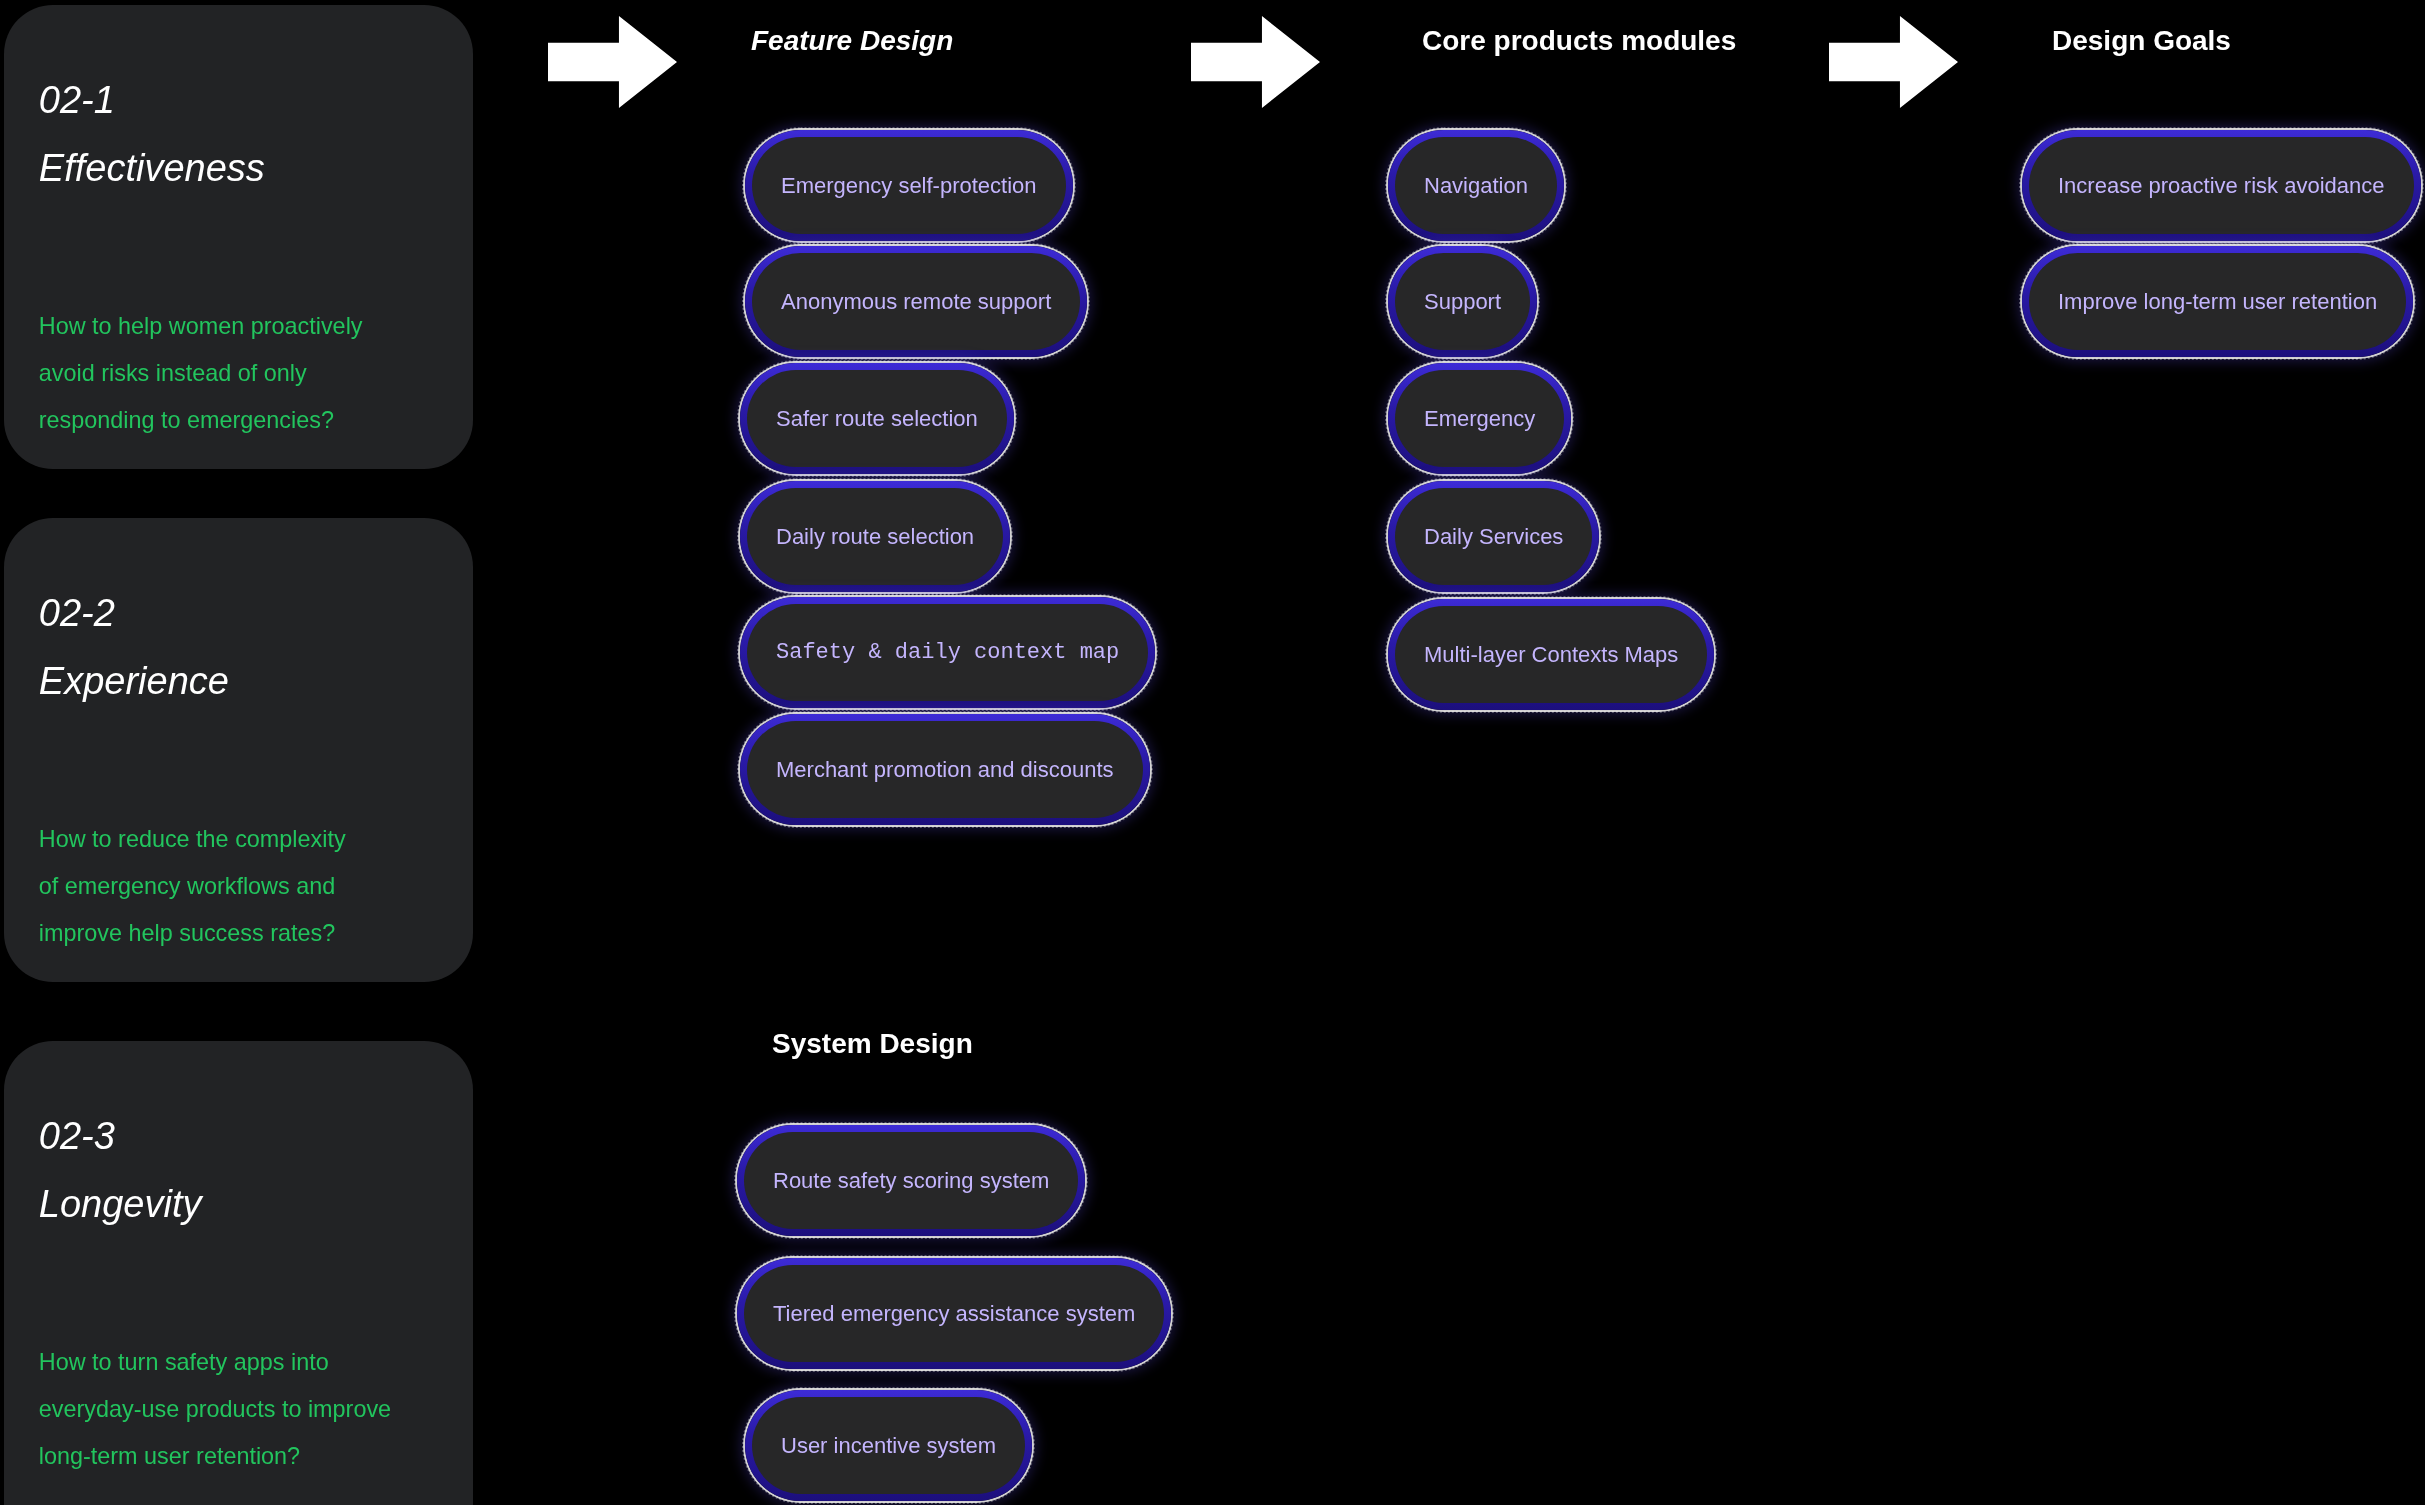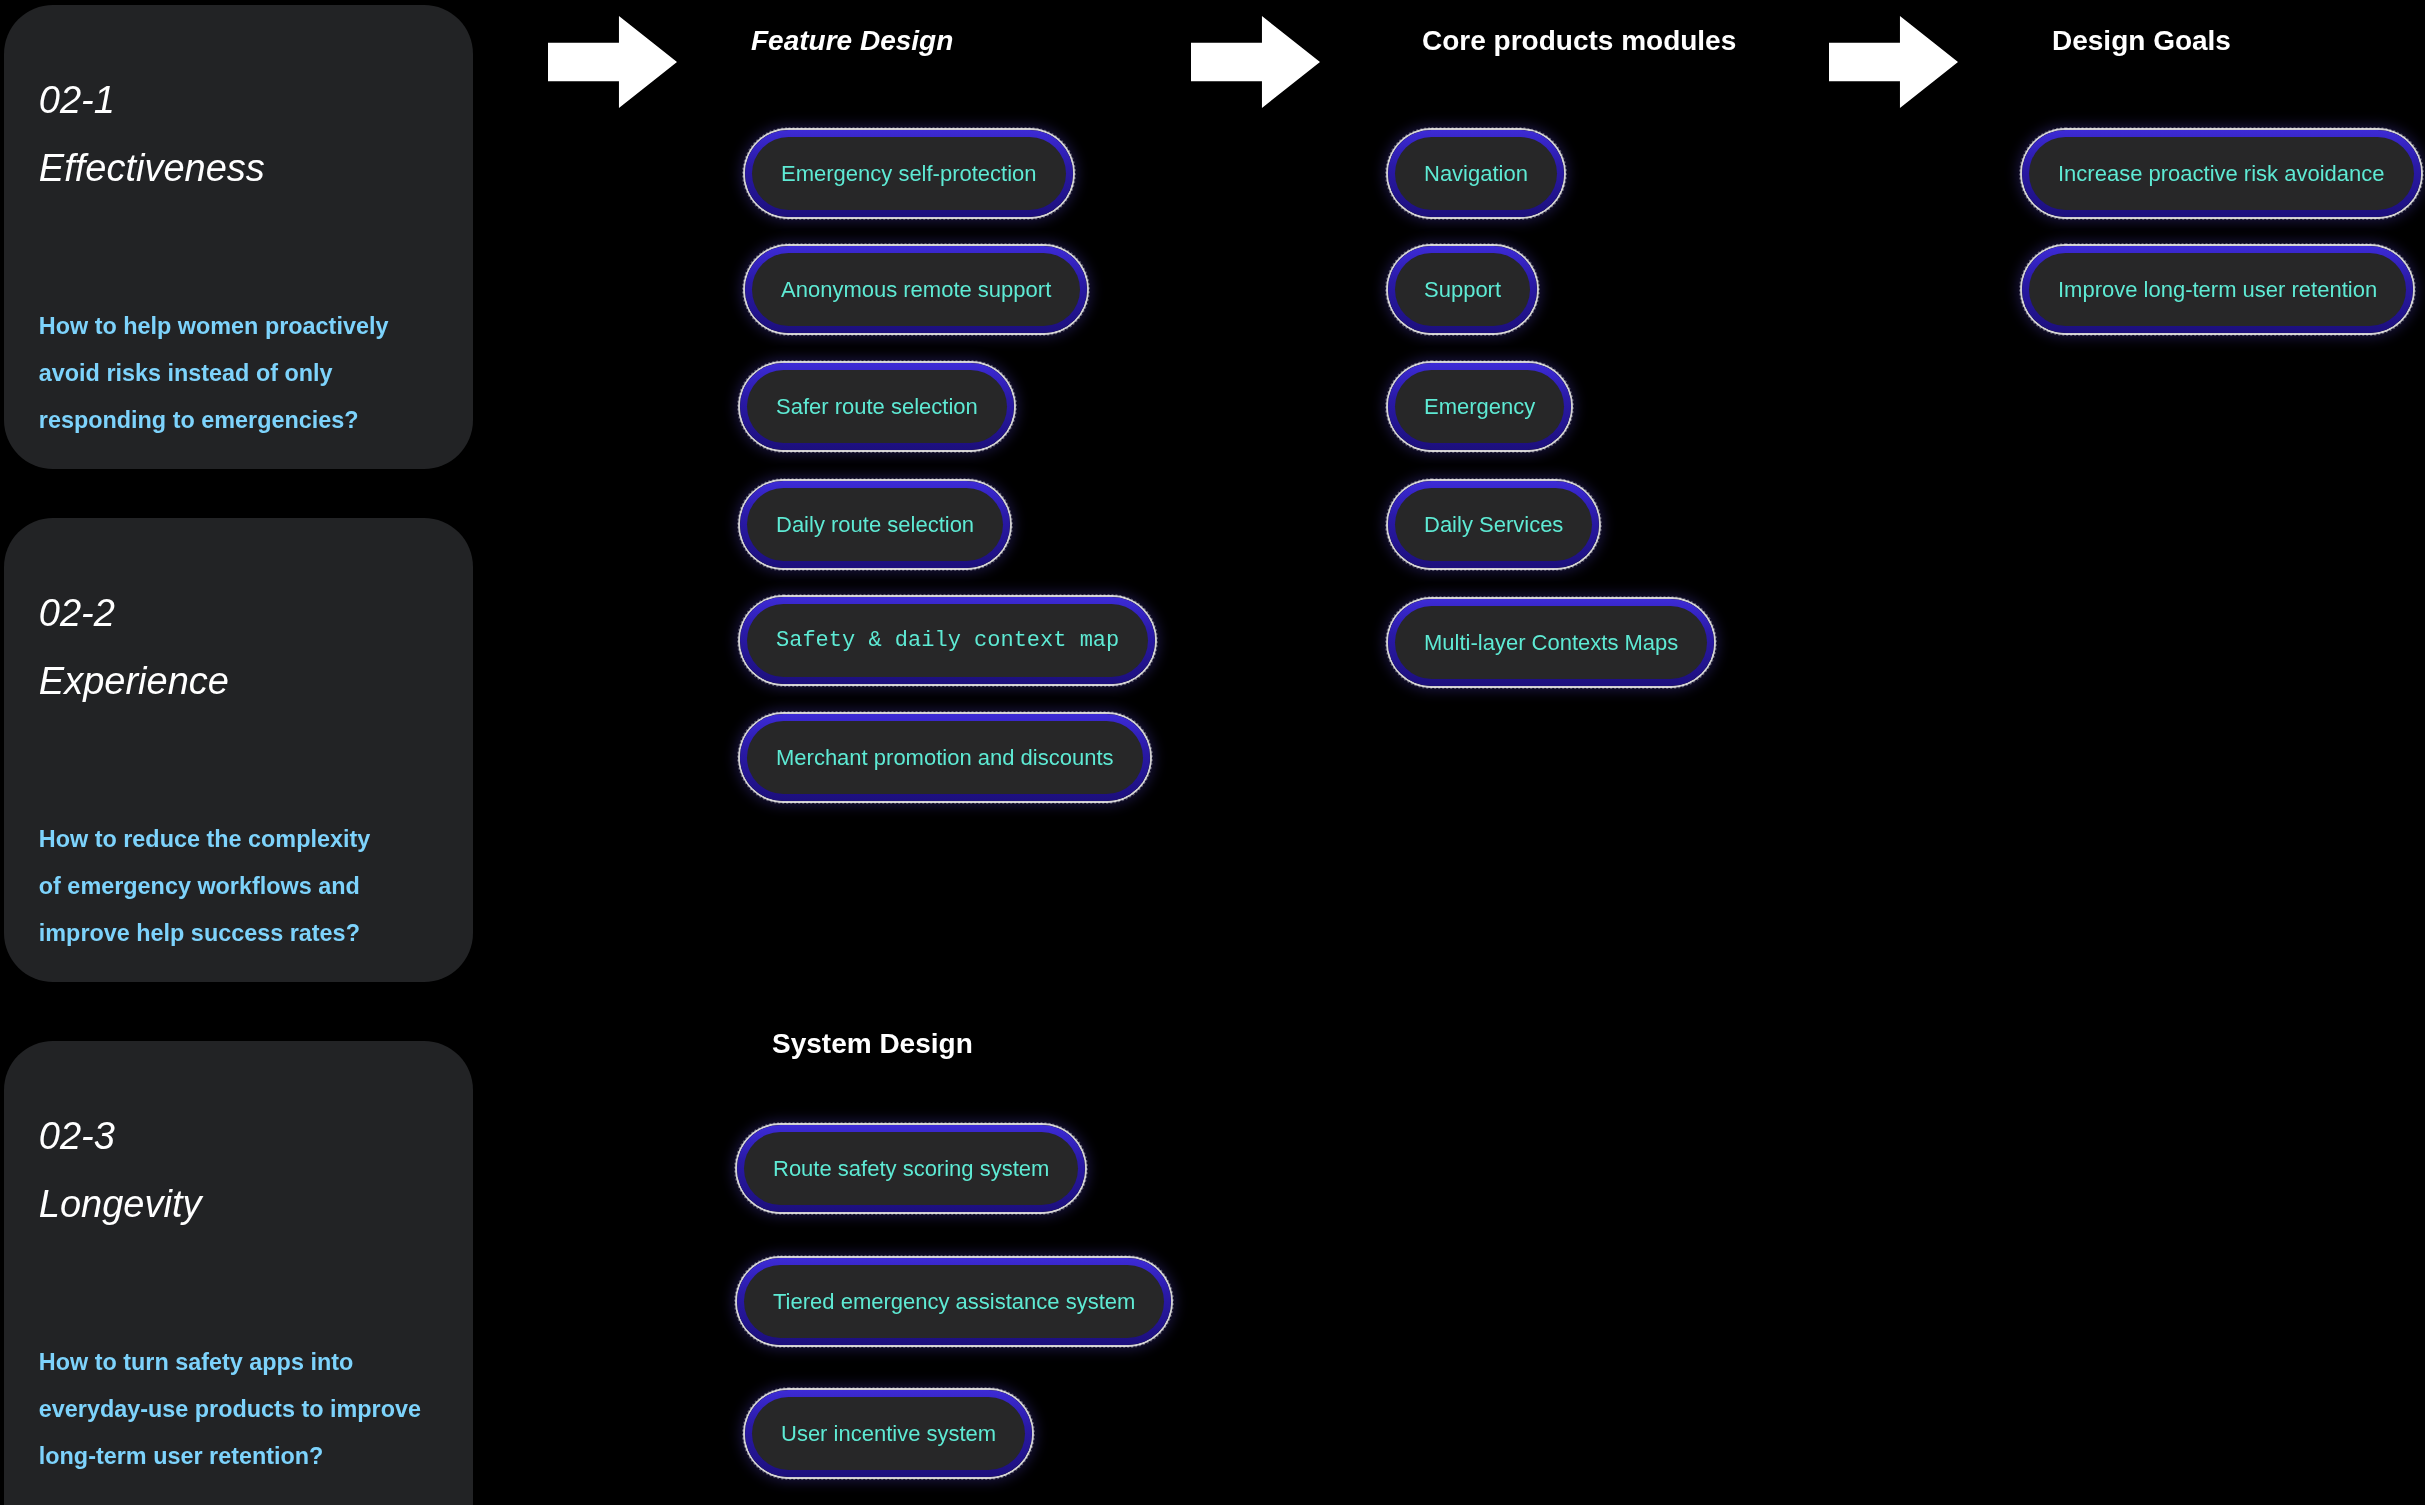--- a/index.html
+++ b/index.html
@@ -3,37 +3,37 @@
 <meta charset="utf-8">
 <style>
   html,body{margin:0;padding:0;background:#000;width:2426px;height:1506px;overflow:hidden;
     font-family:"Liberation Sans",sans-serif;}
   .stage{position:relative;width:2426px;height:1506px;background:#000;}
 
   
   .card{position:absolute;left:3.8px;width:469px;height:464px;background:#222325;border-radius:49px;}
   .card-head{position:absolute;left:35px;top:61px;color:#fff;font-size:38px;line-height:68px;font-weight:400;font-style:italic;}
   .card-head span{display:block;}
-  .card-q{position:absolute;left:35px;top:298px;color:#7dd3fc;font-size:23.4px;line-height:47px;
-    font-weight:700;white-space:pre-line;width:392px;}
+  .card-q{position:absolute;left:35px;top:298px;color:#22c55e;font-size:23.4px;line-height:47px;
+    font-weight:400;white-space:pre-line;width:392px;}
 
   
   .arrow{position:absolute;top:16px;width:129px;height:92px;background:#fff;
     clip-path:polygon(0% 29%,55% 29%,55% 0%,100% 50%,55% 100%,55% 71%,0% 71%);}
 
   
   .col-header{position:absolute;color:#fff;font-size:28px;font-weight:700;white-space:nowrap;}
 
   
   .pill{position:absolute;border-radius:631px;padding:7px;
     background:linear-gradient(180deg,#3d2bd6 0%,#2a1aa8 40%,#1c0f7c 100%);
     box-shadow:0 0 0 1.9px rgba(250,250,244,.82),0 0 12.6px 4.4px rgba(95,75,235,.28);
     outline:2.5px dotted rgba(255,255,255,.30);outline-offset:1.9px;}
   .pill-label{background:#272728;border-radius:631px;height:73px;display:flex;align-items:center;
-    justify-content:center;padding:0 29px;color:#5eead4;font-size:22px;font-weight:400;white-space:nowrap;}
+    justify-content:center;padding:12px 29px;color:#c4b5fd;font-size:22px;font-weight:400;white-space:nowrap;}
 </style>
 </head>
 <body>
 
 <div class="stage">
 
   <div class="card" style="top:5px;">
     <div class="card-head">
       <span>02-1</span>
       <span>Effectiveness</span>

